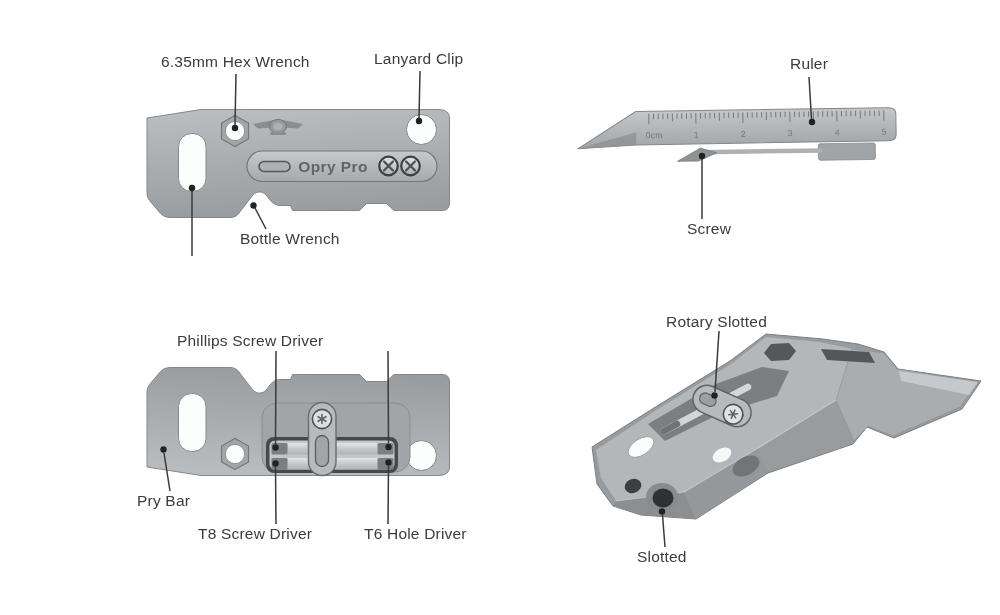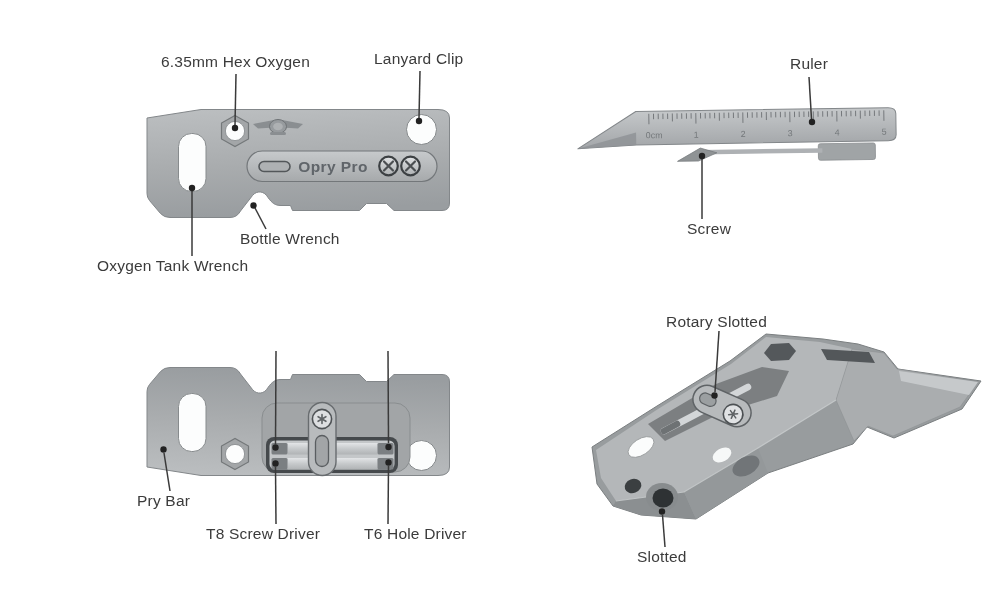--- a/index.html
+++ b/index.html
@@ -231,25 +231,25 @@
     <circle cx="275.5" cy="447.5" r="3.2"></circle>
     <circle cx="388.5" cy="447" r="3.2"></circle>
     <circle cx="275.5" cy="463.5" r="3.2"></circle>
     <circle cx="388.5" cy="462.5" r="3.2"></circle>
     <circle cx="163.5" cy="449.5" r="3.2"></circle>
     <circle cx="714.5" cy="395.5" r="3.2"></circle>
     <circle cx="662" cy="511.5" r="3.2"></circle>
   </g>
 </svg>
 
-<div class="label" style="left:161px;top:53px">6.35mm Hex Oxygen</div>
+<div class="label" style="left:161px;top:53px">6.35mm Hex Wrench</div>
 <div class="label" style="left:374px;top:50px">Lanyard Clip</div>
 <div class="label" style="left:240px;top:230px">Bottle Wrench</div>
-<div class="label" style="left:97px;top:257px">Oxygen Tank Wrench</div>
 <div class="label" style="left:790px;top:55px">Ruler</div>
 <div class="label" style="left:687px;top:220px">Screw</div>
+<div class="label" style="left:177px;top:332px">Phillips Screw Driver</div>
 <div class="label" style="left:137px;top:492px">Pry Bar</div>
-<div class="label" style="left:206px;top:525px">T8 Screw Driver</div>
+<div class="label" style="left:198px;top:525px">T8 Screw Driver</div>
 <div class="label" style="left:364px;top:525px">T6 Hole Driver</div>
 <div class="label" style="left:666px;top:313px">Rotary Slotted</div>
 <div class="label" style="left:637px;top:548px">Slotted</div>
 
 </div>
 
 </body></html>

